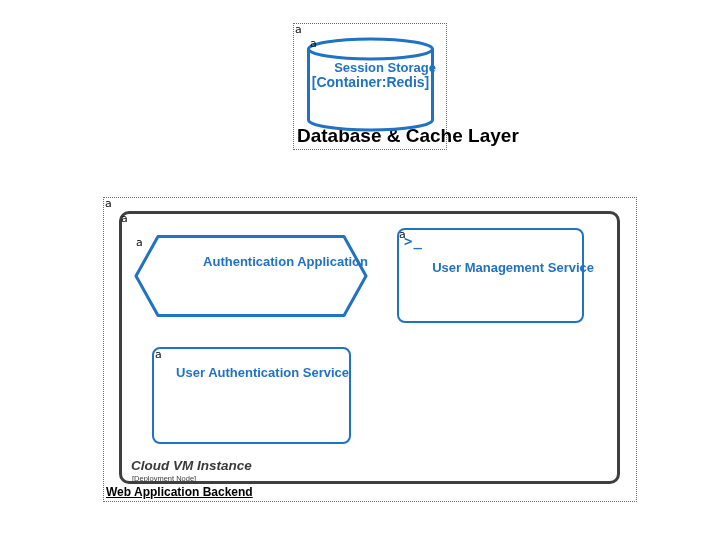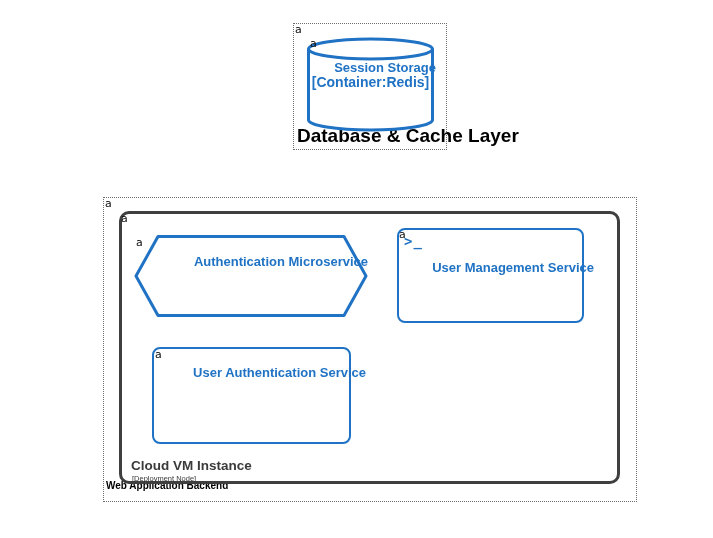--- a/index.html
+++ b/index.html
@@ -55,40 +55,40 @@
 
   <svg class="shape-svg" style="left:305px;top:36px;" width="131" height="99" viewBox="0 0 131 99">
     <path d="M 3.5 13 L 3.5 84 A 62 10 0 0 0 127.5 84 L 127.5 13" fill="#ffffff" stroke="#1f72c4" stroke-width="3"></path>
     <ellipse cx="65.5" cy="13" rx="62" ry="10" fill="#ffffff" stroke="#1f72c4" stroke-width="3"></ellipse>
   </svg>
   <div class="node-title" style="left:305px;top:61px;width:131px;">Session Storage</div>
   <div class="node-subtitle" style="left:305px;top:75px;width:131px;">[Container:Redis]</div>
   <span class="marker" style="left:310px;top:38px;">a</span>
 
   <div class="boundary" style="left:103px;top:197px;width:534px;height:305px;">
-    <div class="boundary-label" style="left:2px;bottom:10px;font-size:10px;">Web Application Backend</div>
+    <div class="boundary-label" style="left:2px;bottom:2px;font-size:12px;text-decoration:underline;">Web Application Backend</div>
   </div>
   <span class="marker" style="left:105px;top:198px;">a</span>
 
   <div class="vm-rect" style="left:119px;top:211px;width:501px;height:273px;">
-    <div class="vm-title" style="left:9px;top:245px;">Cloud VM Instance</div>
+    <div class="vm-title" style="left:9px;top:245px;font-style:italic;">Cloud VM Instance</div>
     <div class="vm-subtitle" style="left:10px;top:261px;">[Deployment Node]</div>
   </div>
   <span class="marker" style="left:121px;top:213px;">a</span>
 
   <svg class="shape-svg" style="left:134px;top:234px;" width="234" height="84" viewBox="0 0 234 84">
     <polygon points="2,42 24,2.5 210,2.5 232,42 210,81.5 24,81.5" fill="#ffffff" stroke="#1f72c4" stroke-width="3" stroke-linejoin="round"></polygon>
   </svg>
-  <div class="node-title" style="left:134px;top:255px;width:234px;">Authentication Microservice</div>
+  <div class="node-title" style="left:134px;top:255px;width:234px;">Authentication Application</div>
   <span class="marker" style="left:136px;top:237px;">a</span>
 
   <div class="node-rect" style="left:397px;top:228px;width:187px;height:95px;">
     <span class="terminal-glyph" style="left:5px;top:4px;">&gt;_</span>
     <div class="node-title" style="left:0;top:31px;width:100%;padding-left:12px;">User Management Service</div>
   </div>
   <span class="marker" style="left:399px;top:229px;">a</span>
 
   <div class="node-rect" style="left:152px;top:347px;width:199px;height:97px;">
-    <div class="node-title" style="left:0;top:17px;width:100%;padding-left:17px;">User Authentication Service</div>
+    <div class="node-title" style="left:0;top:17px;width:100%;">User Authentication Service</div>
   </div>
   <span class="marker" style="left:155px;top:349px;">a</span>
 
 </div>
 
 </body></html>

